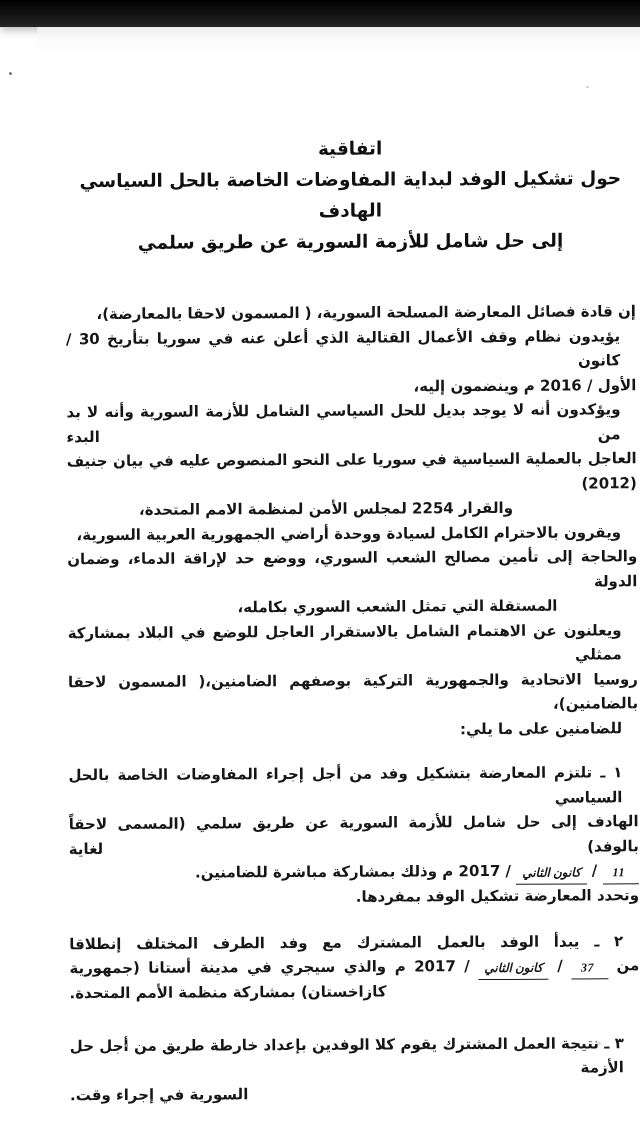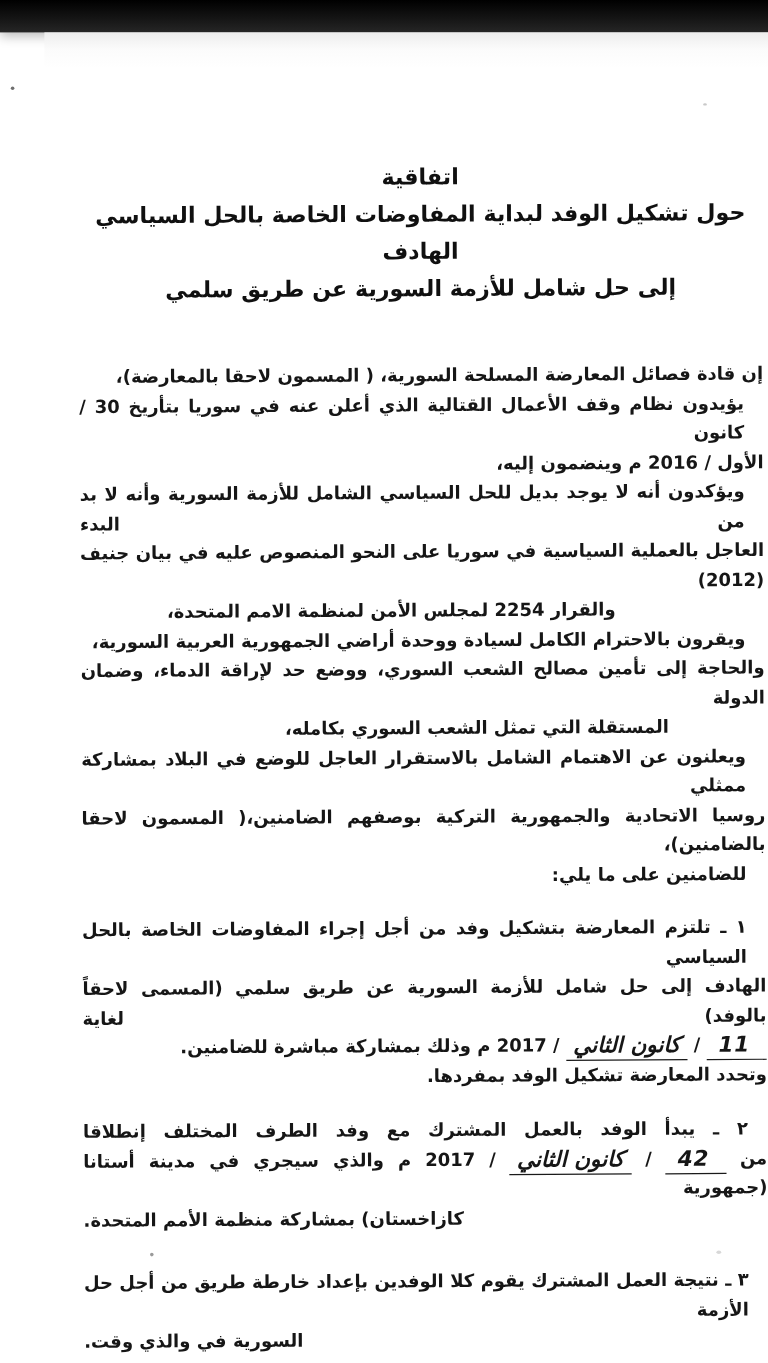--- a/index.html
+++ b/index.html
@@ -37,24 +37,24 @@
   .line{
     direction:rtl;text-align:right;
     font-weight:bold;font-size:15px;line-height:24.5px;color:#161616;
   }
   .line.stretch{text-align:justify;text-align-last:justify;}
   .line.indent{padding-right:16px;}
   .line.push80{padding-right:80px;}
   .line.push124{padding-right:124px;}
   .line.left{text-align:left;}
   .hand{
-    font-style:italic;font-size:18px;line-height:20px;
+    font-style:italic;font-size:12px;line-height:20px;
     border-bottom:1.6px solid #1a1a1a;
     padding:0 6px 1px 6px;letter-spacing:.5px;
-    display:inline-block;transform:translateY(1px);
+    display:inline-block;transform:translateY(1px);font-family:Liberation Serif, serif;
   }
   .hand.pad{padding:0 14px 1px 10px;}
   .typed{display:inline;}
   .speck{position:absolute;border-radius:50%;background:#8a8a8a;}
   .speck.s1{left:9px;top:72px;width:3px;height:3px;background:#6f6f6f;}
   .speck.s2{left:586px;top:86px;width:3px;height:2px;background:#c9c9c9;}
   .speck.s3{left:125px;top:1044px;width:3px;height:3px;background:#9a9a9a;}
   .speck.s4{left:597px;top:1042px;width:4px;height:3px;background:#d8d8d8;}
 </style>
 </head>
@@ -85,26 +85,26 @@
             <div class="line indent"><span class="typed">للضامنين على ما يلي:</span></div>
           </div>
           <div class="block b-item1">
             <div class="line indent stretch"><span class="typed">١ ـ تلتزم المعارضة بتشكيل وفد من أجل إجراء المفاوضات الخاصة بالحل السياسي</span></div>
             <div class="line stretch"><span class="typed">الهادف إلى حل شامل للأزمة السورية عن طريق سلمي (المسمى لاحقاً بالوفد) لغاية</span></div>
             <div class="line flush"><span class="hand pad">11</span><span class="typed"> / </span><span class="hand">كانون الثاني</span><span class="typed"> / 2017 م وذلك بمشاركة مباشرة للضامنين.</span></div>
             <div class="line flush"><span class="typed">وتحدد المعارضة تشكيل الوفد بمفردها.</span></div>
           </div>
           <div class="block b-item2">
             <div class="line indent stretch"><span class="typed">٢ ـ يبدأ الوفد بالعمل المشترك مع وفد الطرف المختلف إنطلاقا</span></div>
-            <div class="line stretch"><span class="typed">من </span><span class="hand pad">42</span><span class="typed"> / </span><span class="hand">كانون الثاني</span><span class="typed"> / 2017 م والذي سيجري في مدينة أستانا (جمهورية</span></div>
+            <div class="line stretch"><span class="typed">من </span><span class="hand pad">37</span><span class="typed"> / </span><span class="hand">كانون الثاني</span><span class="typed"> / 2017 م والذي سيجري في مدينة أستانا (جمهورية</span></div>
             <div class="line left"><span class="typed">كازاخستان) بمشاركة منظمة الأمم المتحدة.</span></div>
           </div>
           <div class="block b-item3">
             <div class="line indent stretch"><span class="typed">٣ ـ نتيجة العمل المشترك يقوم كلا الوفدين بإعداد خارطة طريق من أجل حل الأزمة</span></div>
-            <div class="line left"><span class="typed">السورية في والذي وقت.</span></div>
+            <div class="line left"><span class="typed">السورية في إجراء وقت.</span></div>
           </div>
         </div>
     </div>
   </div>
   <div class="speck s1"></div>
   <div class="speck s2"></div>
   <div class="speck s3"></div>
   <div class="speck s4"></div>
 </div>
 

